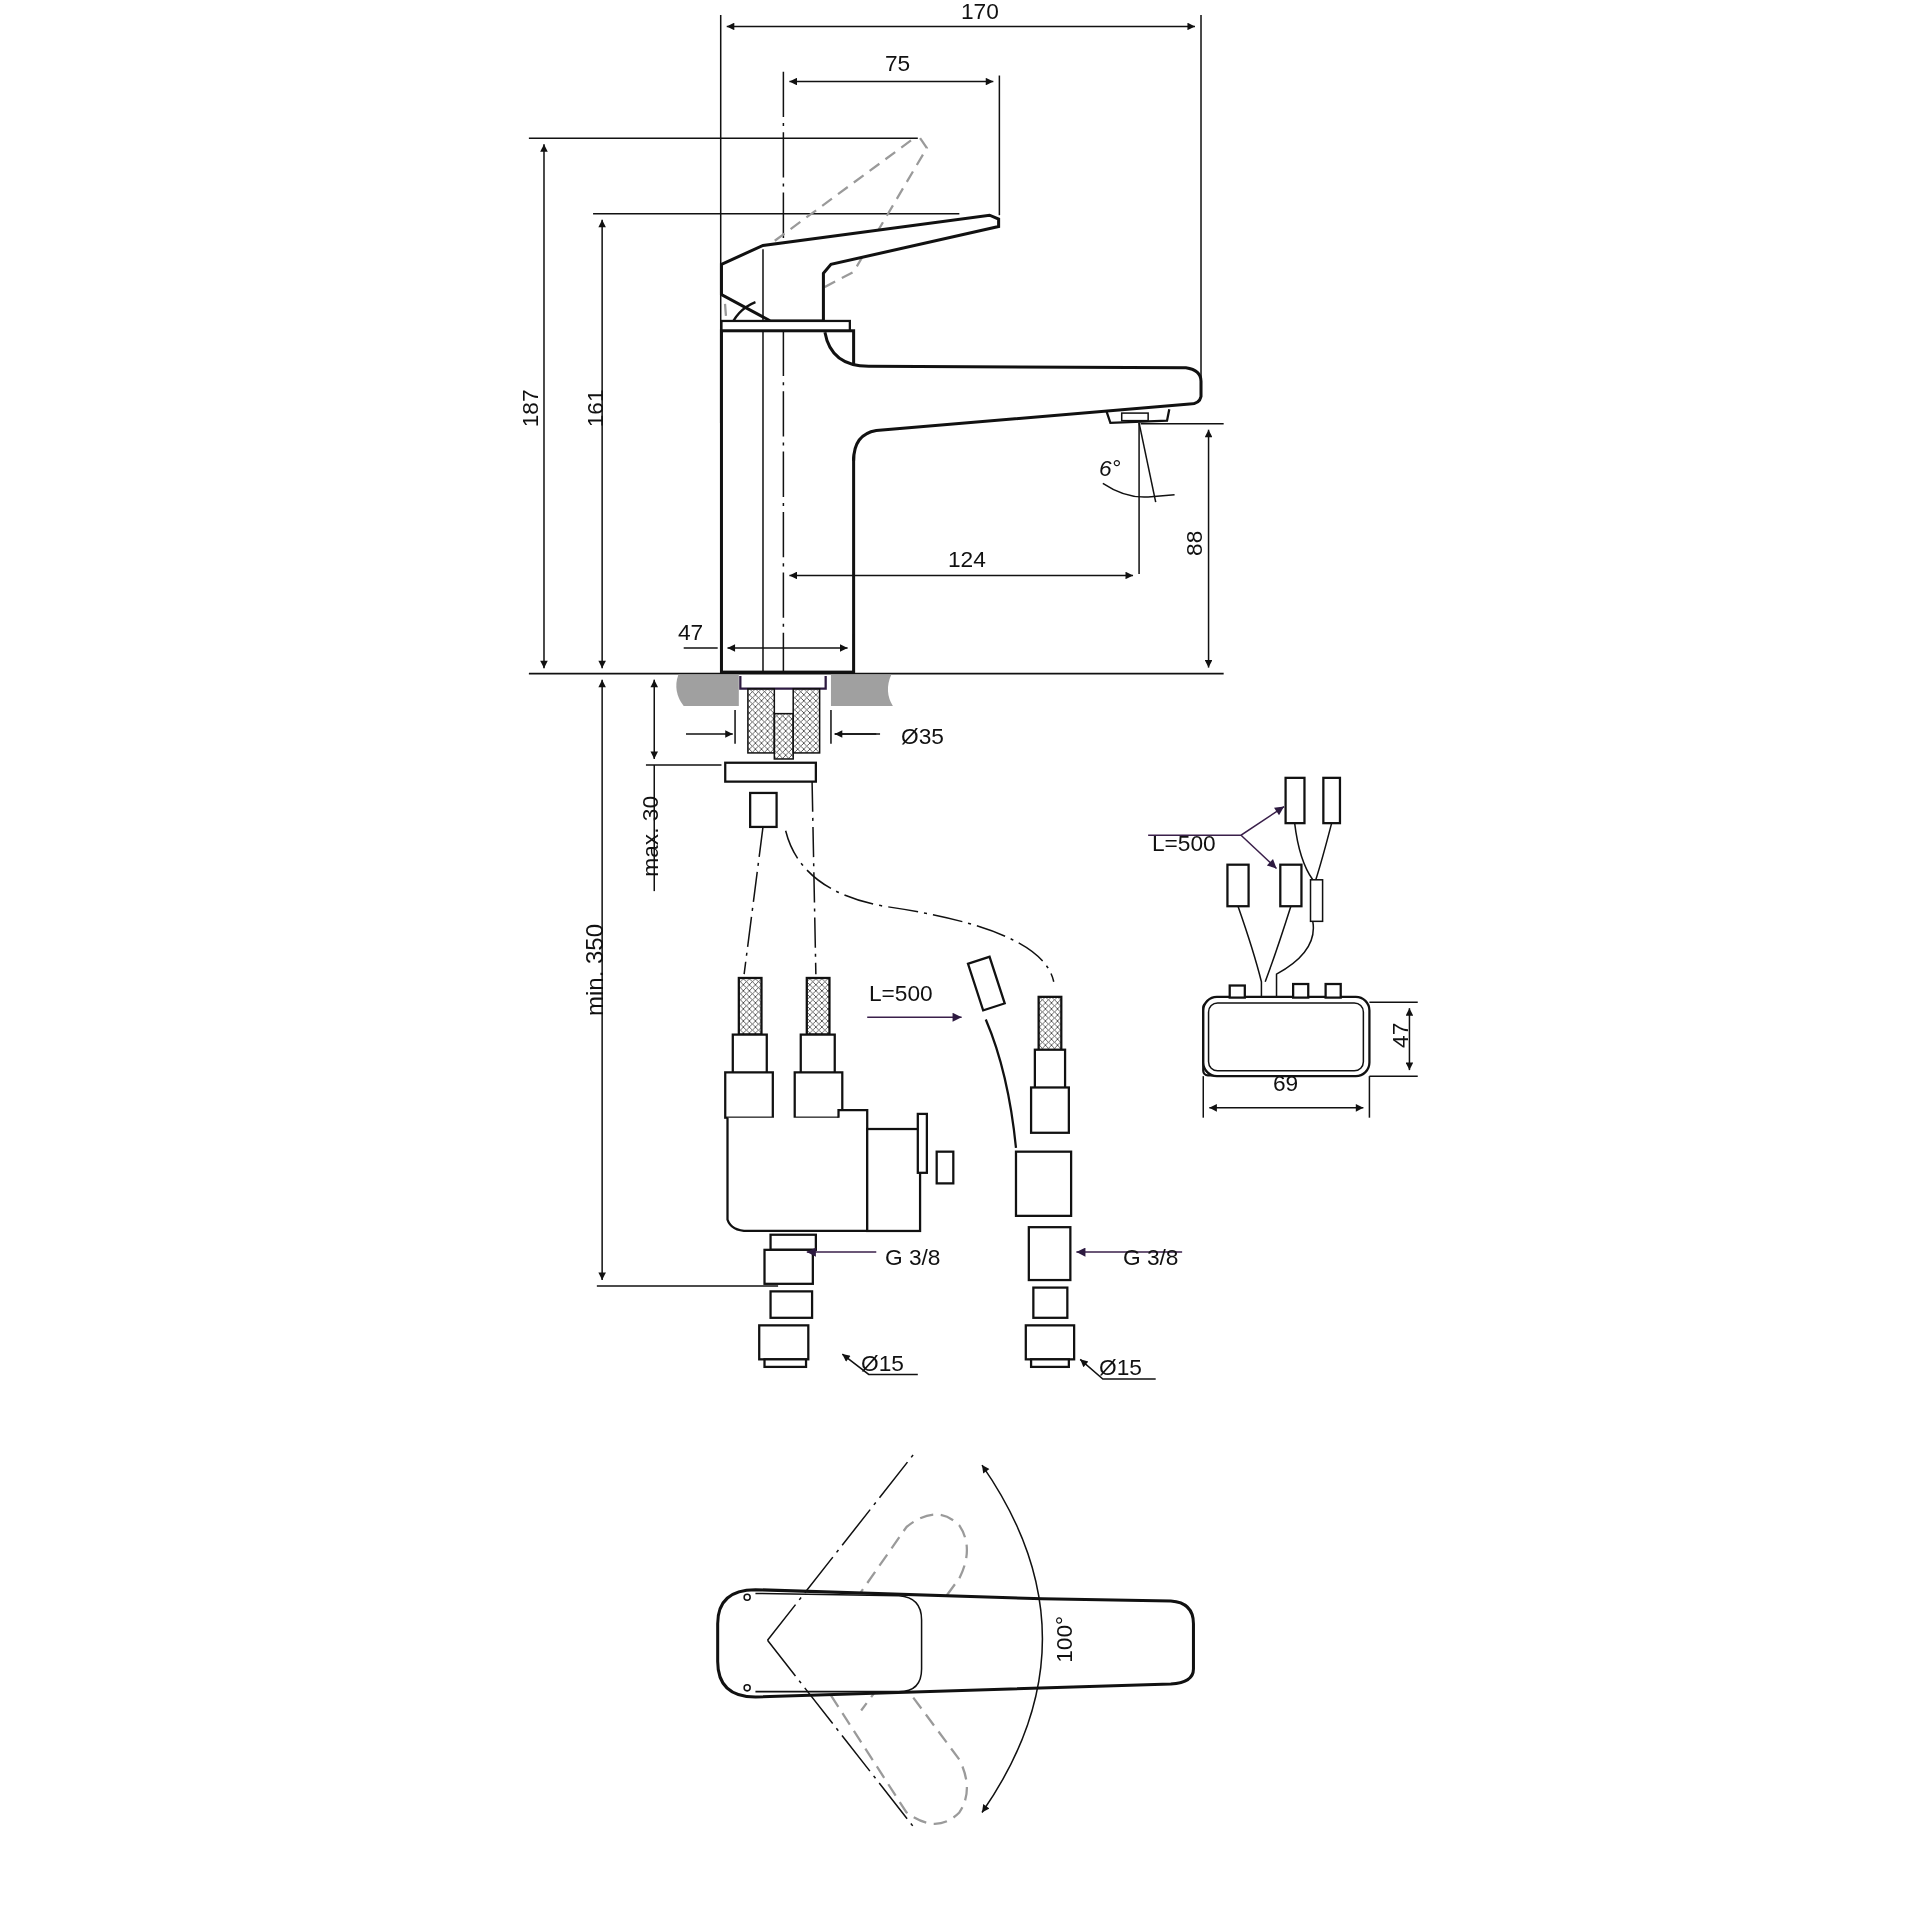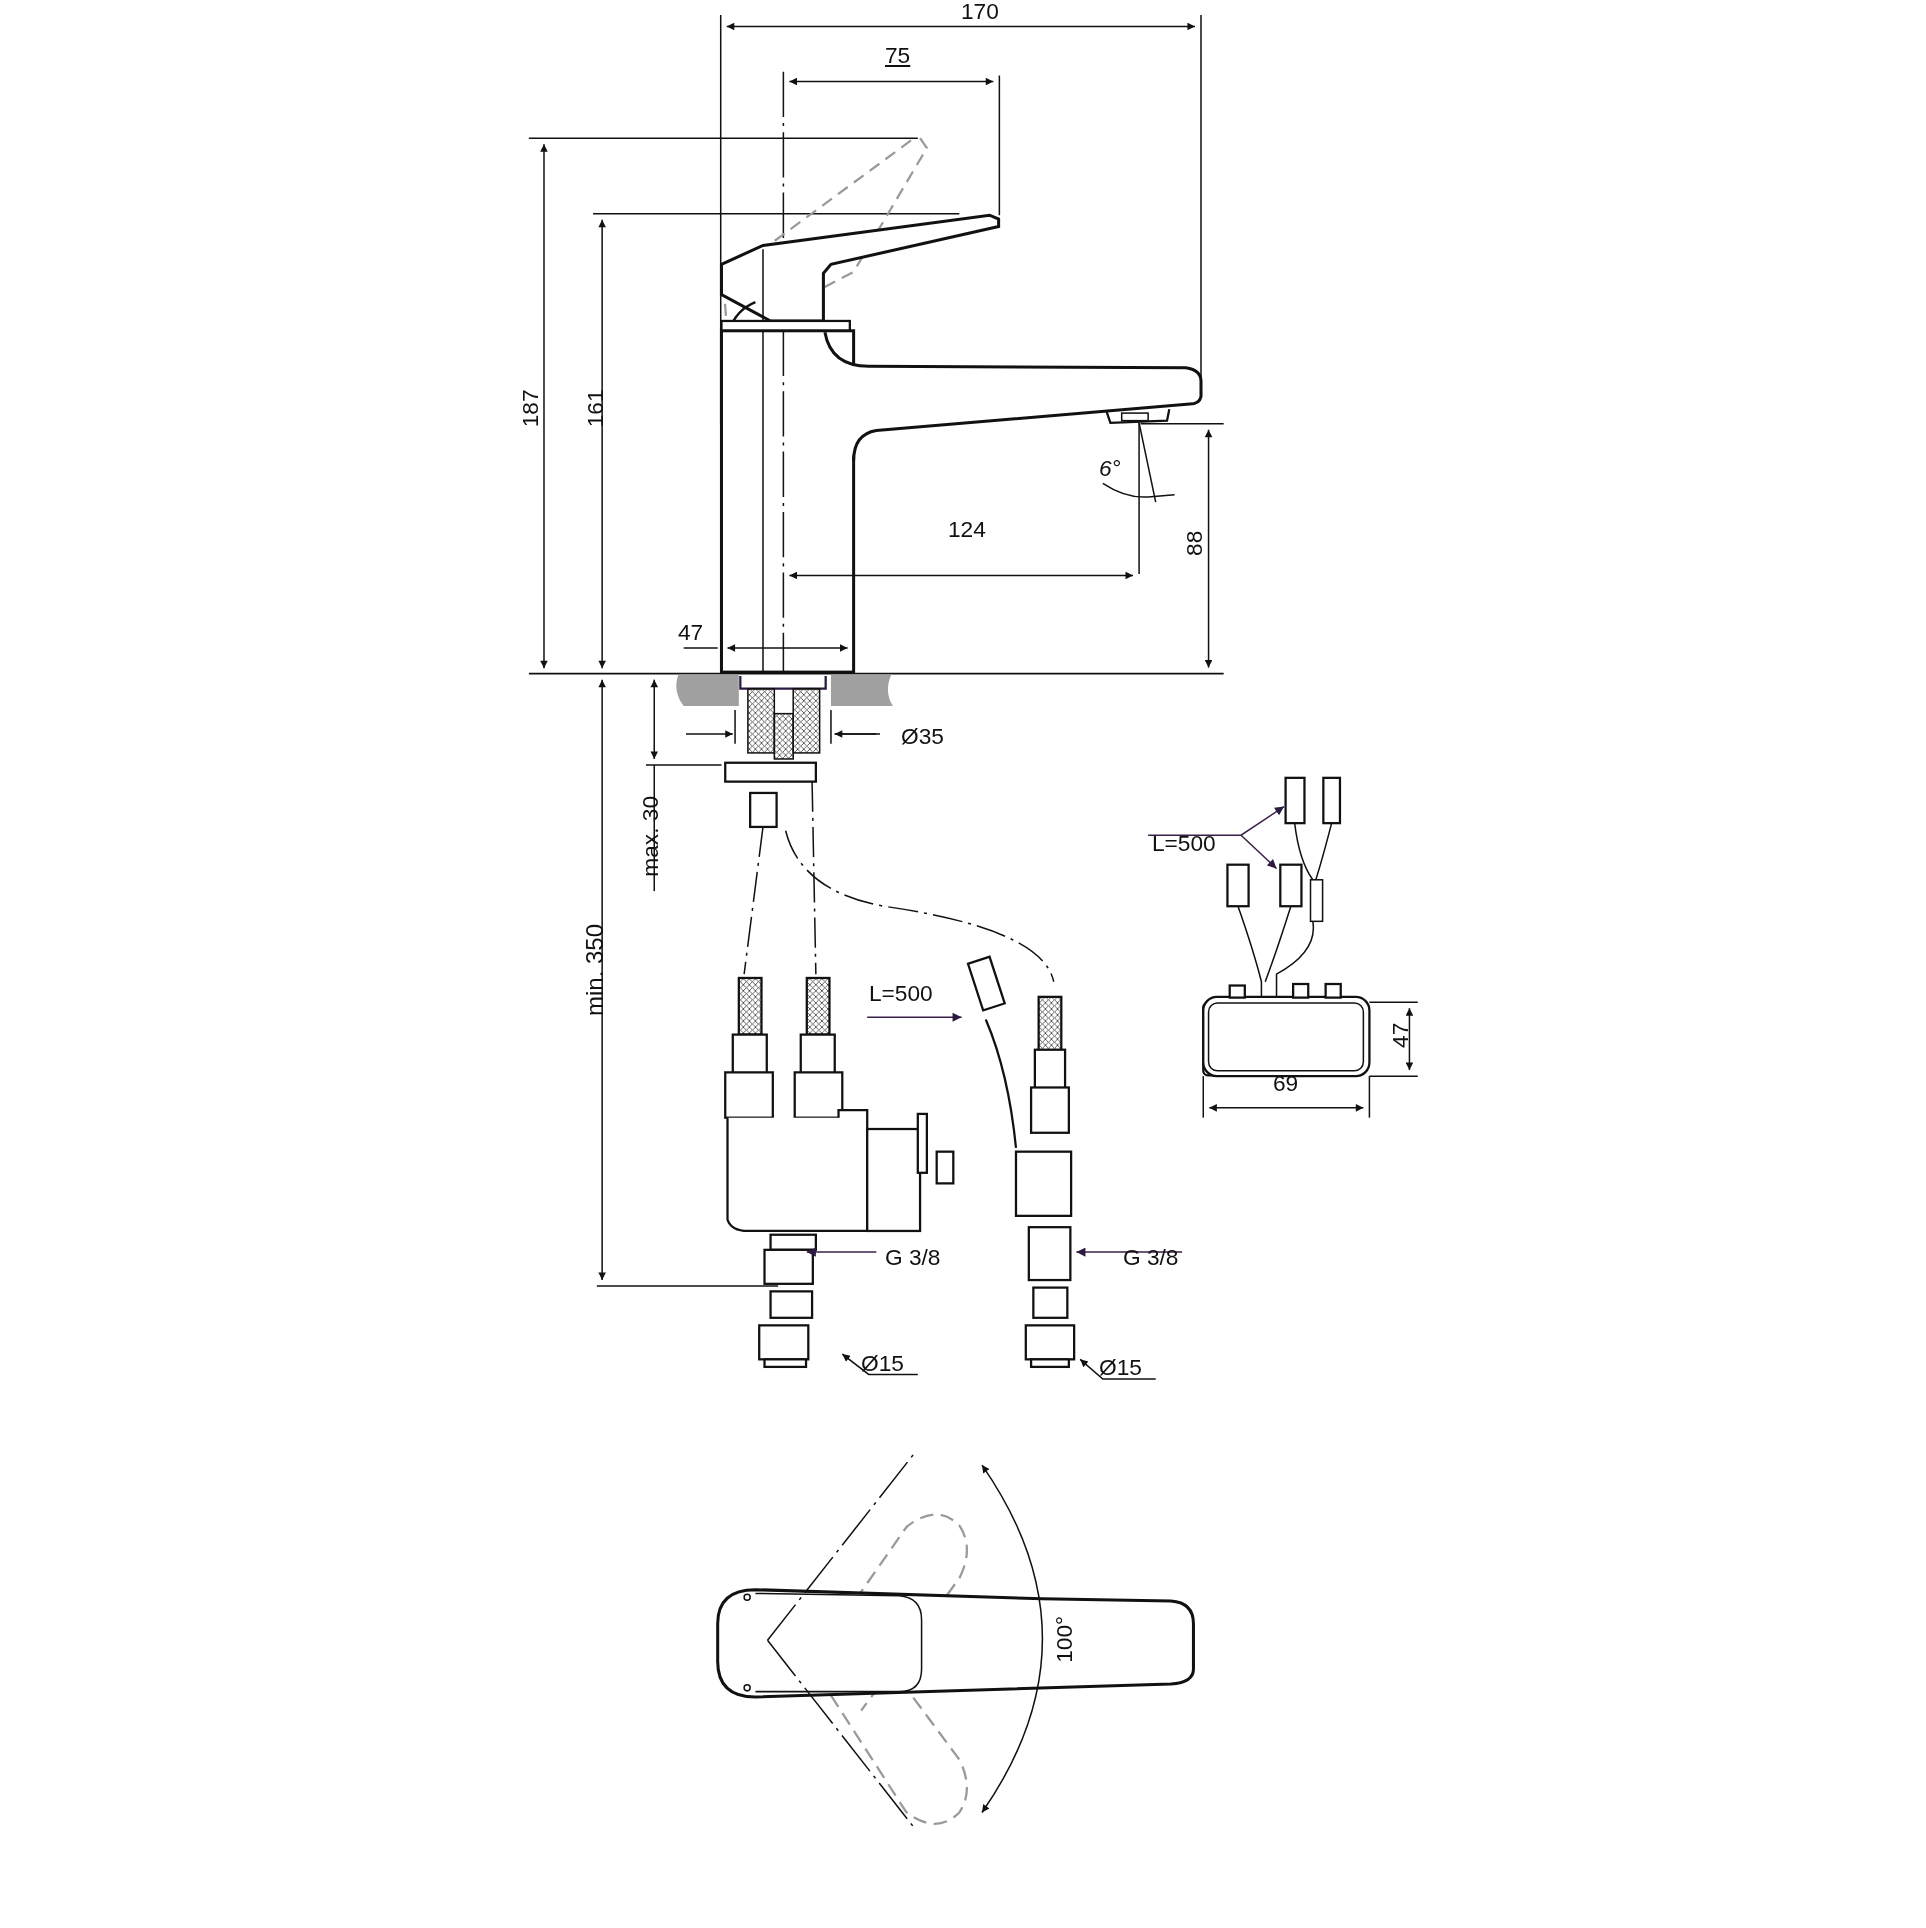--- a/index.html
+++ b/index.html
@@ -176,26 +176,26 @@
     <path d="M1000,2110 L1190,2113 Q1220,2115 1220,2145 L1220,2210 Q1220,2240 1190,2240 L1000,2240" stroke-width="2"></path>
     <circle cx="989" cy="2115" r="4" stroke-width="2"></circle>
     <circle cx="989" cy="2235" r="4" stroke-width="2"></circle>
     <line x1="1016" y1="2172" x2="1210" y2="1925" stroke-width="2" stroke-dasharray="60 8 4 8"></line>
     <line x1="1016" y1="2172" x2="1210" y2="2420" stroke-width="2" stroke-dasharray="60 8 4 8"></line>
     <path d="M1300,1940 Q1460,2170 1300,2400" stroke-width="2" marker-start="url(#ar)" marker-end="url(#ar)"></path>
   </g>
 </svg>
 
 <div class="lbl" style="left:948px; top:0px;margin-left:13px;">170</div>
-<div class="lbl" style="left:885px; top:44px;text-decoration:underline;">75</div>
+<div class="lbl" style="left:885px; top:52px;">75</div>
 <div class="lbl rot" style="left:511px; top:397px;">187</div>
 <div class="lbl rot" style="left:576px; top:397px;">161</div>
 <div class="lbl" style="left:1099px; top:457px; font-style:italic;">6°</div>
 <div class="lbl rot" style="left:1182px; top:532px;">88</div>
-<div class="lbl" style="left:948px; top:518px;text-align:right;">124</div>
+<div class="lbl" style="left:948px; top:548px;text-align:right;">124</div>
 <div class="lbl" style="left:678px; top:621px;">47</div>
 <div class="lbl" style="left:881px; top:725px;margin-left:20px;">Ø35</div>
 <div class="lbl rot" style="left:610px; top:825px;">max. 30</div>
 <div class="lbl rot" style="left:549px; top:958px; font-size:24px;">min. 350</div>
 <div class="lbl" style="left:1152px; top:832px;">L=500</div>
 <div class="lbl" style="left:869px; top:982px;">L=500</div>
 <div class="lbl" style="left:885px; top:1246px;">G 3/8</div>
 <div class="lbl" style="left:1123px; top:1246px;">G 3/8</div>
 <div class="lbl" style="left:861px; top:1352px;">Ø15</div>
 <div class="lbl" style="left:1099px; top:1356px;">Ø15</div>

